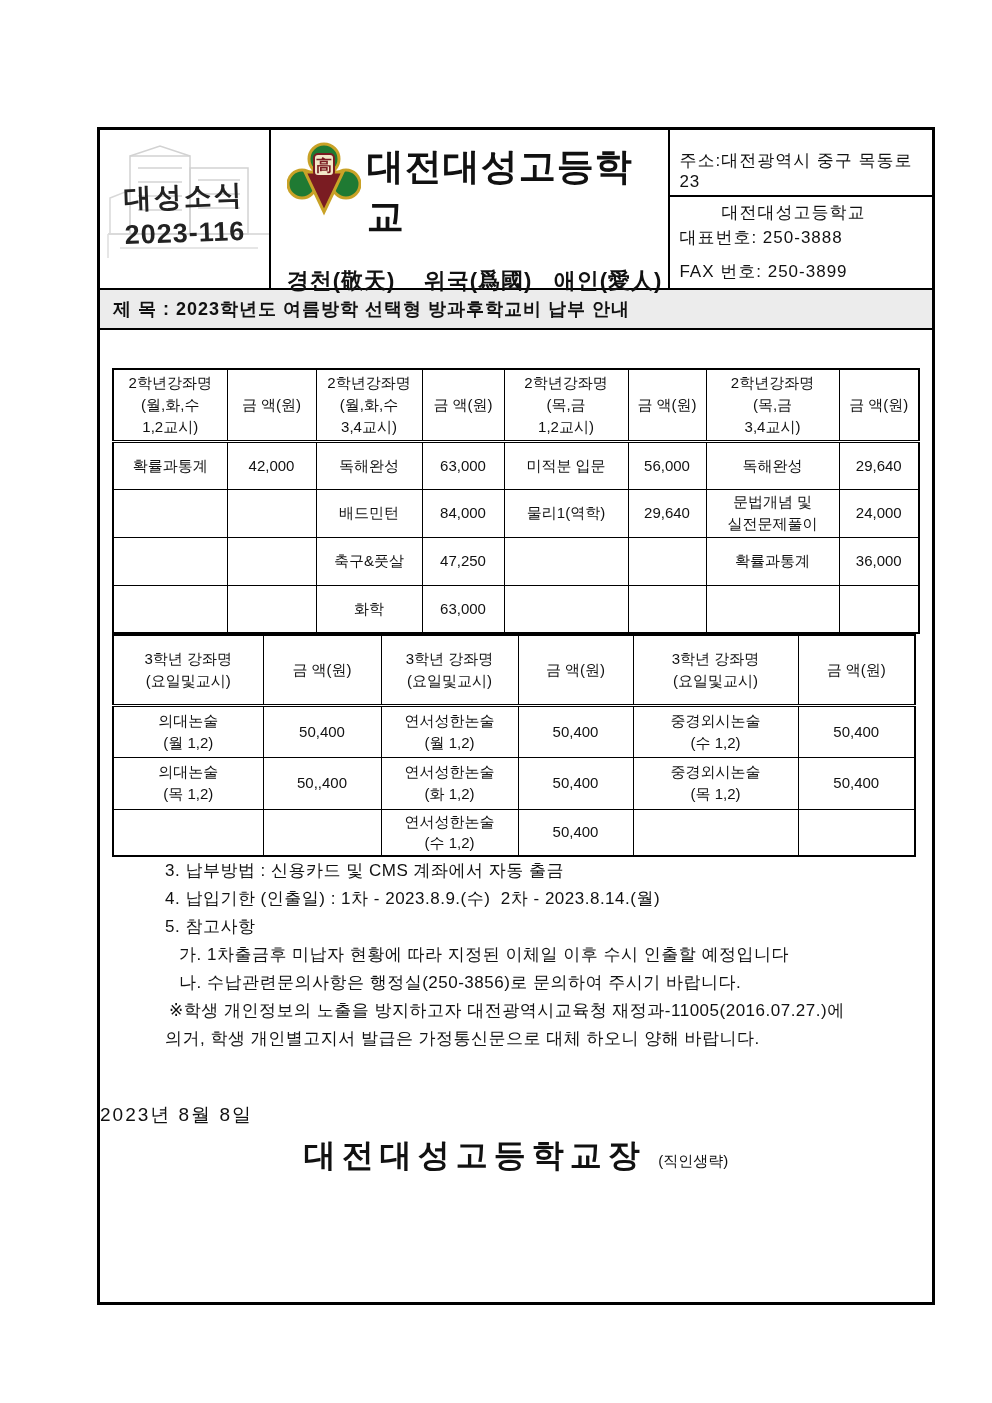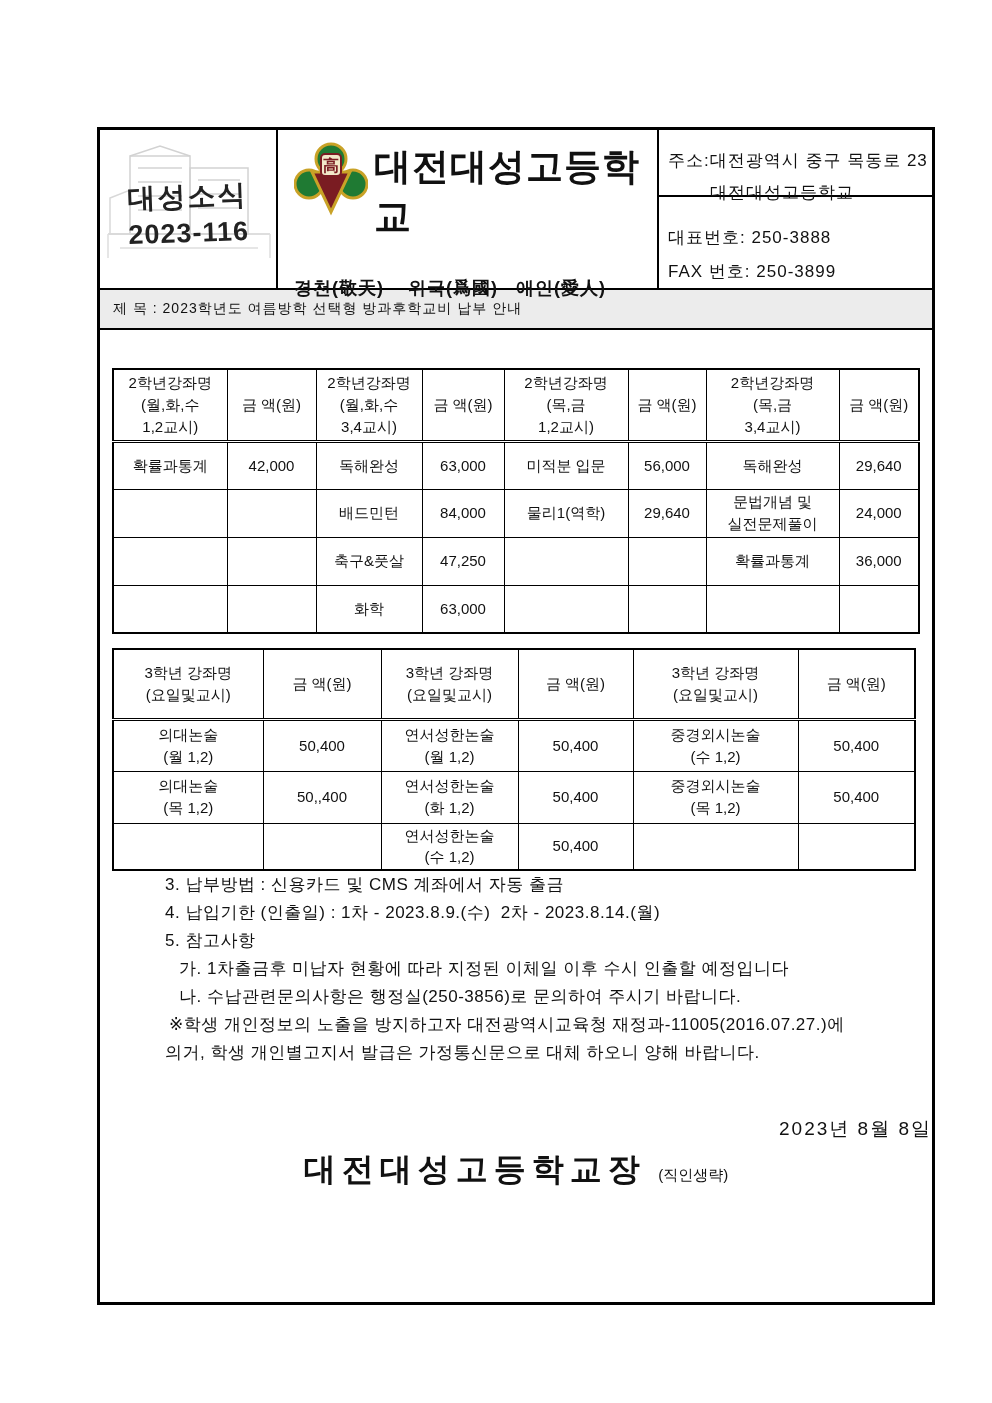--- a/index.html
+++ b/index.html
@@ -16,55 +16,55 @@
   .nl-text { position: relative; z-index: 2; text-align: center; margin-top: 48px; transform: rotate(-2deg); }
   .nl-label { font-size: 28px; font-weight: bold; letter-spacing: 2px; color: #222; }
   .nl-num { font-size: 27px; font-weight: bold; color: #222; margin-top: 2px; letter-spacing: 1px; }
 
   .cell-mid { flex: 1; padding: 10px 6px 0 16px; }
   .school-line { display: flex; align-items: flex-start; }
   .logo { width: 74px; height: 76px; flex: 0 0 auto; margin-top: 2px; }
   .school-names { margin-left: 6px; }
   .school-type { font-size: 21px; font-weight: bold; letter-spacing: 5px; margin-left: 4px; }
   .school-name { font-size: 37px; font-weight: bold; letter-spacing: 1px; margin-top: 2px; }
-  .motto { font-size: 18px; font-weight: bold; margin-top: 34px; white-space: pre; letter-spacing: 1px; }
+  .motto { font-size: 22px; font-weight: bold; margin-top: 24px; white-space: pre; letter-spacing: 1px; }
 
   .cell-right { width: 275px; border-left: 2px solid #000; display: flex; flex-direction: column; font-size: 17px; }
   .addr { height: 67px; border-bottom: 2px solid #000; padding: 19px 4px 0 9px; letter-spacing: 1px; }
   .addr-l2 { padding-left: 42px; margin-top: 9px; }
   .phones { flex: 1; padding: 29px 4px 0 9px; letter-spacing: 1px; }
   .phones > div + div { margin-top: 11px; }
 
   
   .title-bar { height: 40px; background: #ececec; border-bottom: 2px solid #000; display: flex; align-items: center; padding-left: 13px; }
-  .title-bar span { font-size: 14px; font-weight: normal; letter-spacing: 1px; }
+  .title-bar span { font-size: 18px; font-weight: bold; letter-spacing: 1px; }
 
   
   .content { position: relative; }
   table { border-collapse: collapse; table-layout: fixed; margin-left: 12px; background: #fff; }
   .t1 { margin-top: 38px; width: 806px; }
-  .t2 { margin-top: 14px; width: 802px; padding-left: 12px; }
+  .t2 { margin-top: 0; width: 802px; padding-left: 12px; }
   th, td { border: 1px solid #000; text-align: center; vertical-align: middle; font-size: 15px; white-space: pre-line; padding: 1px 2px; font-weight: normal; line-height: 1.45; }
   table { border: 2px solid #000; }
   tr.head th { height: 72px; }
   .t2 tr.head th { height: 70px; }
   tr.head { border-bottom: 3px double #000; }
   tr.head th { border-bottom: 3px double #000; }
   .t1 td { height: 48px; }
   .t2 td { height: 52px; }
   .t2 tr.last td { height: 44px; }
 
   
   .notes { font-size: 17px; letter-spacing: .5px; }
   .note { line-height: 28px; padding-left: 65px; white-space: pre; }
   .note.sub { padding-left: 79px; }
   .note.star { padding-left: 69px; }
   .note.cont { padding-left: 65px; }
 
-  .date { margin-top: 49px; text-align: right; font-size: 19px; letter-spacing: 2px; }
+  .date { margin-top: 49px; text-align: left; font-size: 19px; letter-spacing: 2px; }
   .signer { margin-top: 6px; text-align: center; }
   .signer-name { font-size: 32px; font-weight: bold; letter-spacing: 6px; }
   .seal { font-size: 15px; letter-spacing: 0; margin-left: 8px; }
 </style>
 </head>
 <body>
 
 <div class="page">
   <div class="doc">
 

